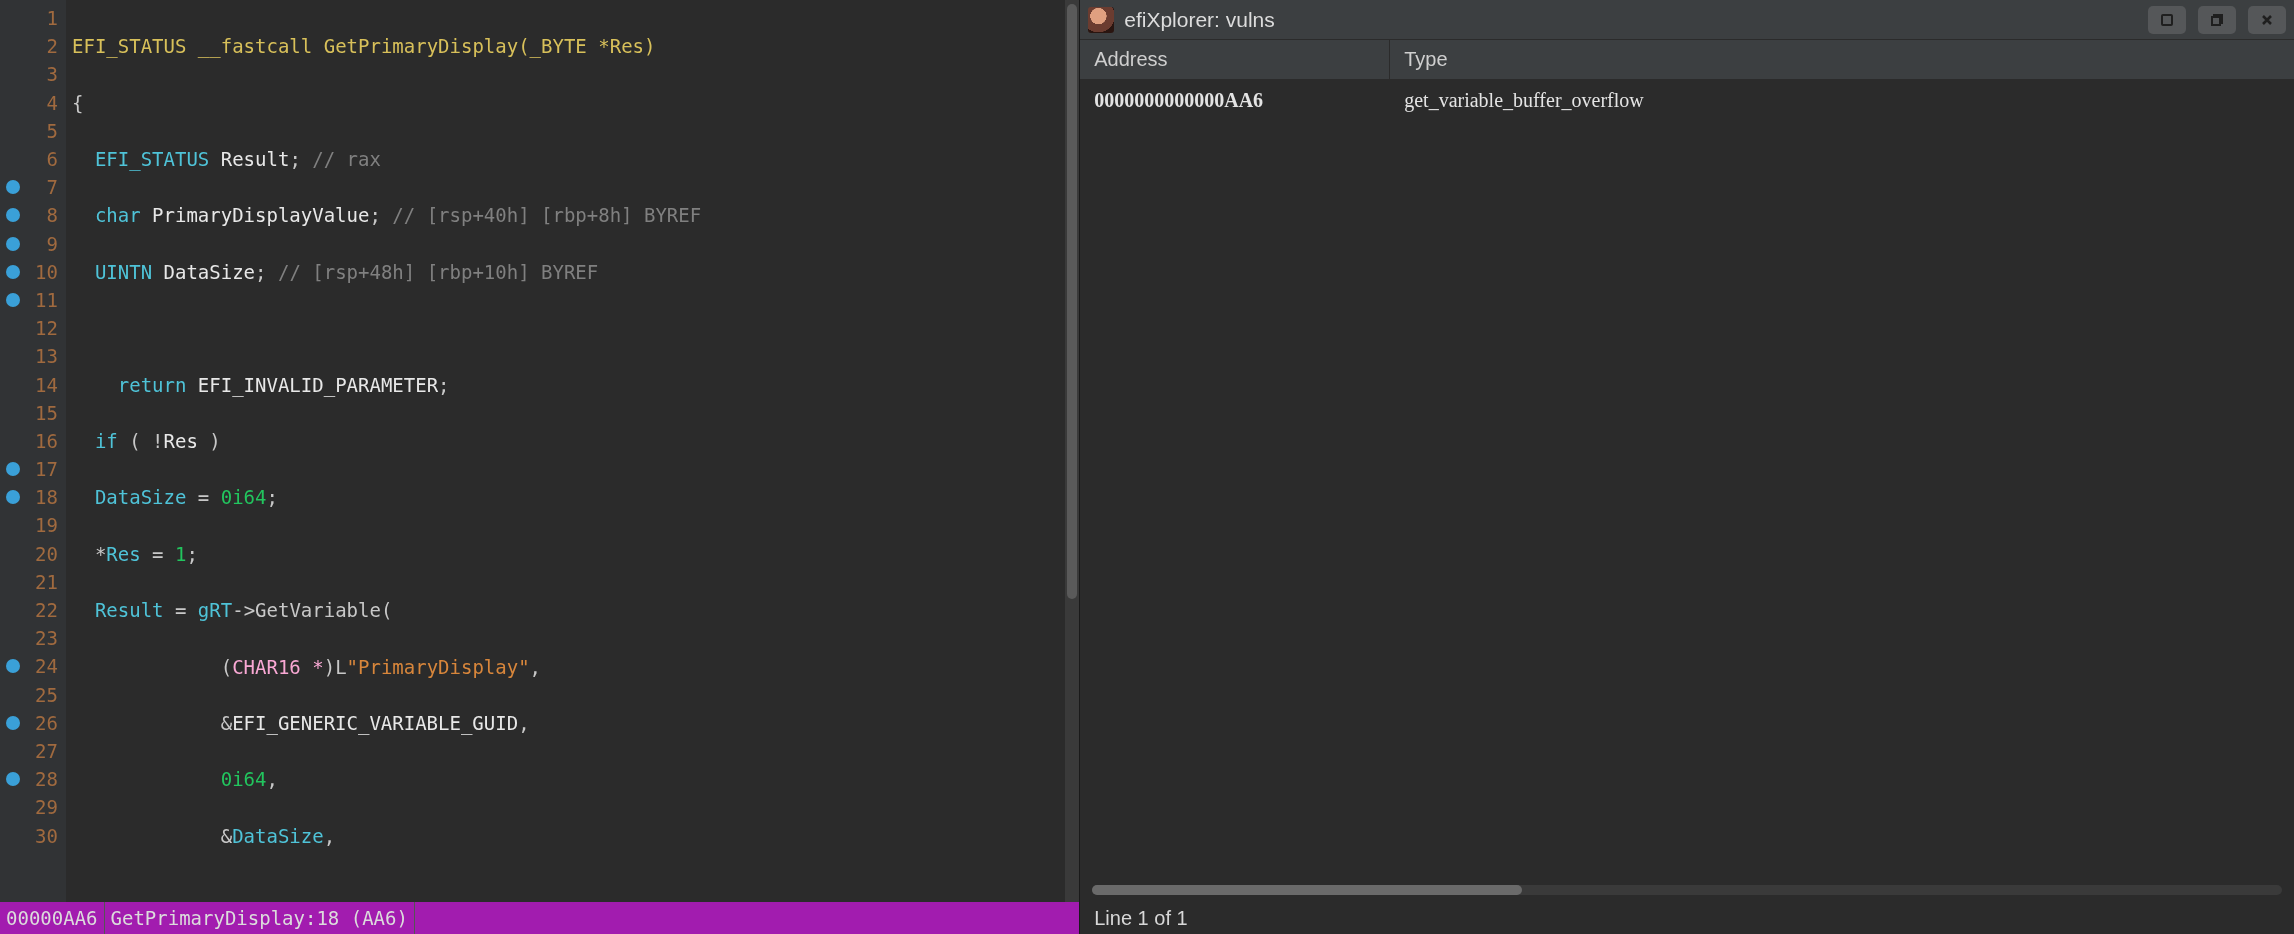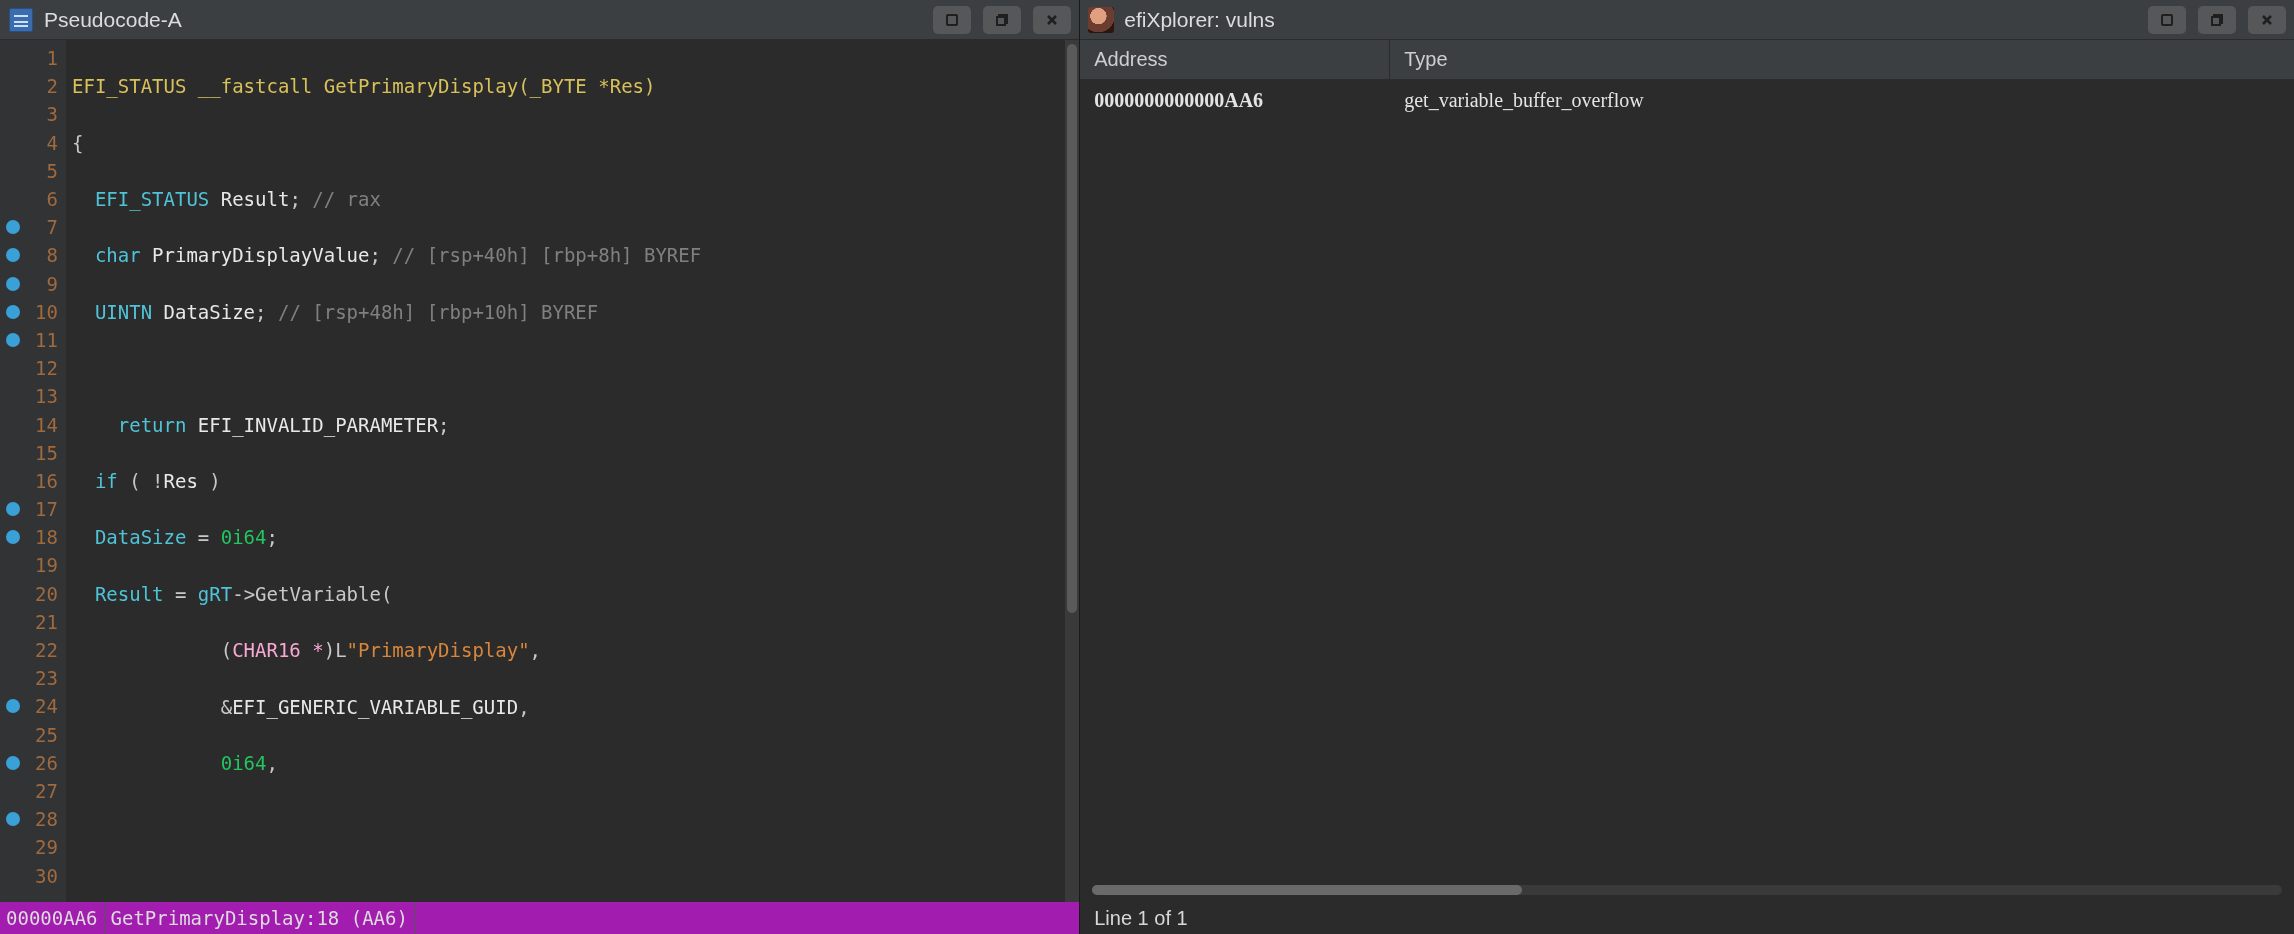--- a/index.html
+++ b/index.html
@@ -192,44 +192,20 @@
 .doc-icon::after { top:12px; box-shadow: 0 4px 0 #cde0f4; }
 .avatar {
   width:26px; height:26px; border-radius:3px;
   background: radial-gradient(circle at 40% 35%, #e0a080 0 35%, #6b3c30 36% 70%, #2a1510 71%);
 }
 </style>
 </head>
 <body>
 
 <div class="pane pane-left">
-  <div class="titlebar">
-    <div class="icon-slot">
-        <div class="doc-icon"></div>
-      </div>
-    <div class="title">Pseudocode-A</div>
-    <div class="winbtns">
-      <div class="winbtn">
-          <svg viewBox="0 0 16 16">
-            <rect x="3" y="3" width="10" height="10" rx="1" fill="none" stroke="#1f1f1f" stroke-width="2"></rect>
-          </svg>
-        </div>
-      <div class="winbtn">
-          <svg viewBox="0 0 16 16">
-            <rect x="5" y="3" width="8" height="8" fill="none" stroke="#1f1f1f" stroke-width="2"></rect>
-            <rect x="3" y="5" width="8" height="8" fill="#555759" stroke="#1f1f1f" stroke-width="2"></rect>
-          </svg>
-        </div>
-      <div class="winbtn">
-          <svg viewBox="0 0 16 16">
-            <path d="M4 4 L12 12 M12 4 L4 12" stroke="#1f1f1f" stroke-width="2.5"></path>
-          </svg>
-        </div>
-    </div>
-  </div>
 
   <div class="code-area">
     <div class="gutter" id="gutter">
         <div class="row">
           <span class="ln">1</span>
         </div>
         <div class="row">
           <span class="ln">2</span>
         </div>
         <div class="row">
@@ -330,24 +306,26 @@
     <div class="code-lines">
 <div class="line"><span class="tk-yellow">EFI_STATUS </span><span class="tk-yellow">__fastcall </span><span class="tk-yellow">GetPrimaryDisplay</span><span class="tk-yellow">(</span><span class="tk-yellow">_BYTE </span><span class="tk-yellow">*Res</span><span class="tk-yellow">)</span></div>
 <div class="line"><span class="tk-punct">{</span></div>
 <div class="line"><span>  </span><span class="tk-ident">EFI_STATUS </span><span class="tk-white">Result</span><span class="tk-punct">; </span><span class="tk-comment">// rax</span></div>
 <div class="line"><span>  </span><span class="tk-ident">char </span><span class="tk-white">PrimaryDisplayValue</span><span class="tk-punct">; </span><span class="tk-comment">// [rsp+40h] [rbp+8h] BYREF</span></div>
 <div class="line"><span>  </span><span class="tk-ident">UINTN </span><span class="tk-white">DataSize</span><span class="tk-punct">; </span><span class="tk-comment">// [rsp+48h] [rbp+10h] BYREF</span></div>
 <div class="line"><span></span></div>
 <div class="line"><span>    </span><span class="tk-ident">return</span><span> </span><span class="tk-white">EFI_INVALID_PARAMETER</span><span class="tk-punct">;</span></div>
 <div class="line"><span>  </span><span class="tk-ident">if</span><span class="tk-punct"> ( !</span><span class="tk-white">Res</span><span class="tk-punct"> )</span></div>
 <div class="line"><span>  </span><span class="tk-ident">DataSize</span><span class="tk-punct"> = </span><span class="tk-num">0i64</span><span class="tk-punct">;</span></div>
+<div class="line"><span class="tk-punct">  *</span><span class="tk-ident">Res</span><span class="tk-punct"> = </span><span class="tk-num">1</span><span class="tk-punct">;</span></div>
 <div class="line"><span>  </span><span class="tk-ident">Result</span><span class="tk-punct"> = </span><span class="tk-ident">gRT</span><span class="tk-punct">-&gt;</span><span class="tk-func">GetVariable</span><span class="tk-punct">(</span></div>
 <div class="line"><span class="tk-punct">             (</span><span class="tk-type">CHAR16 *</span><span class="tk-punct">)</span><span class="tk-punct">L</span><span class="tk-string">"PrimaryDisplay"</span><span class="tk-punct">,</span></div>
 <div class="line"><span class="tk-punct">             &amp;</span><span class="tk-white">EFI_GENERIC_VARIABLE_GUID</span><span class="tk-punct">,</span></div>
 <div class="line"><span>             </span><span class="tk-num">0i64</span><span class="tk-punct">,</span></div>
+<div class="line"><span class="tk-punct">             &amp;</span><span class="tk-ident">DataSize</span><span class="tk-punct">,</span></div>
 
 
 
 
 
 
 
 
 
 

